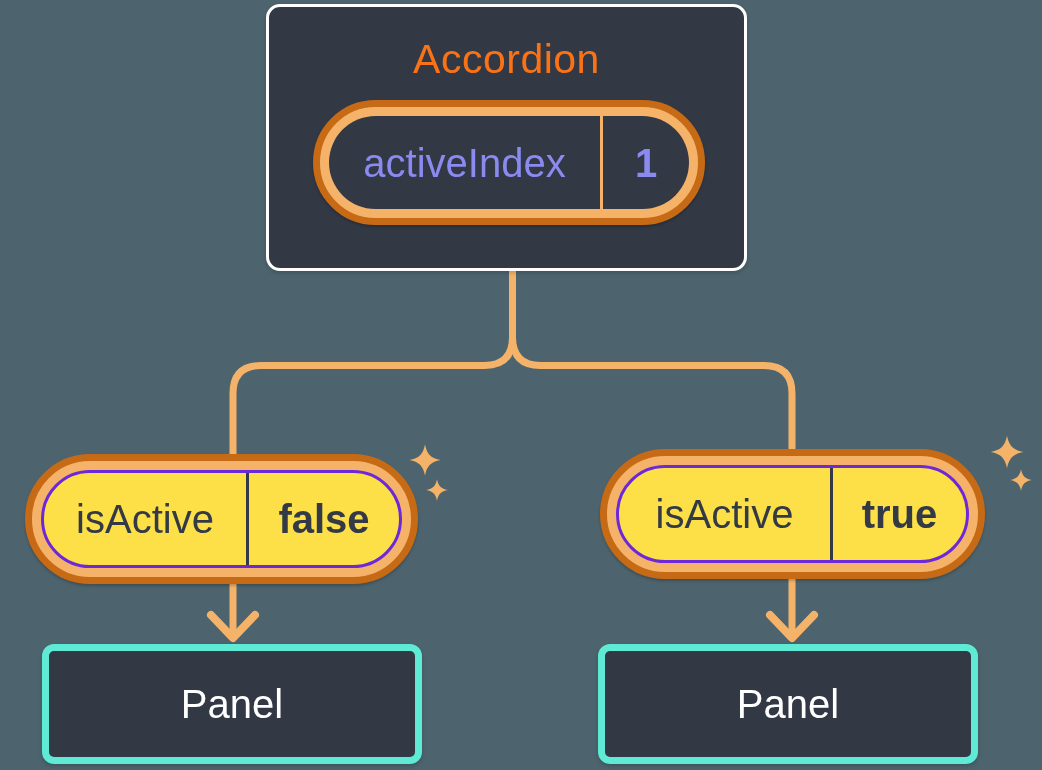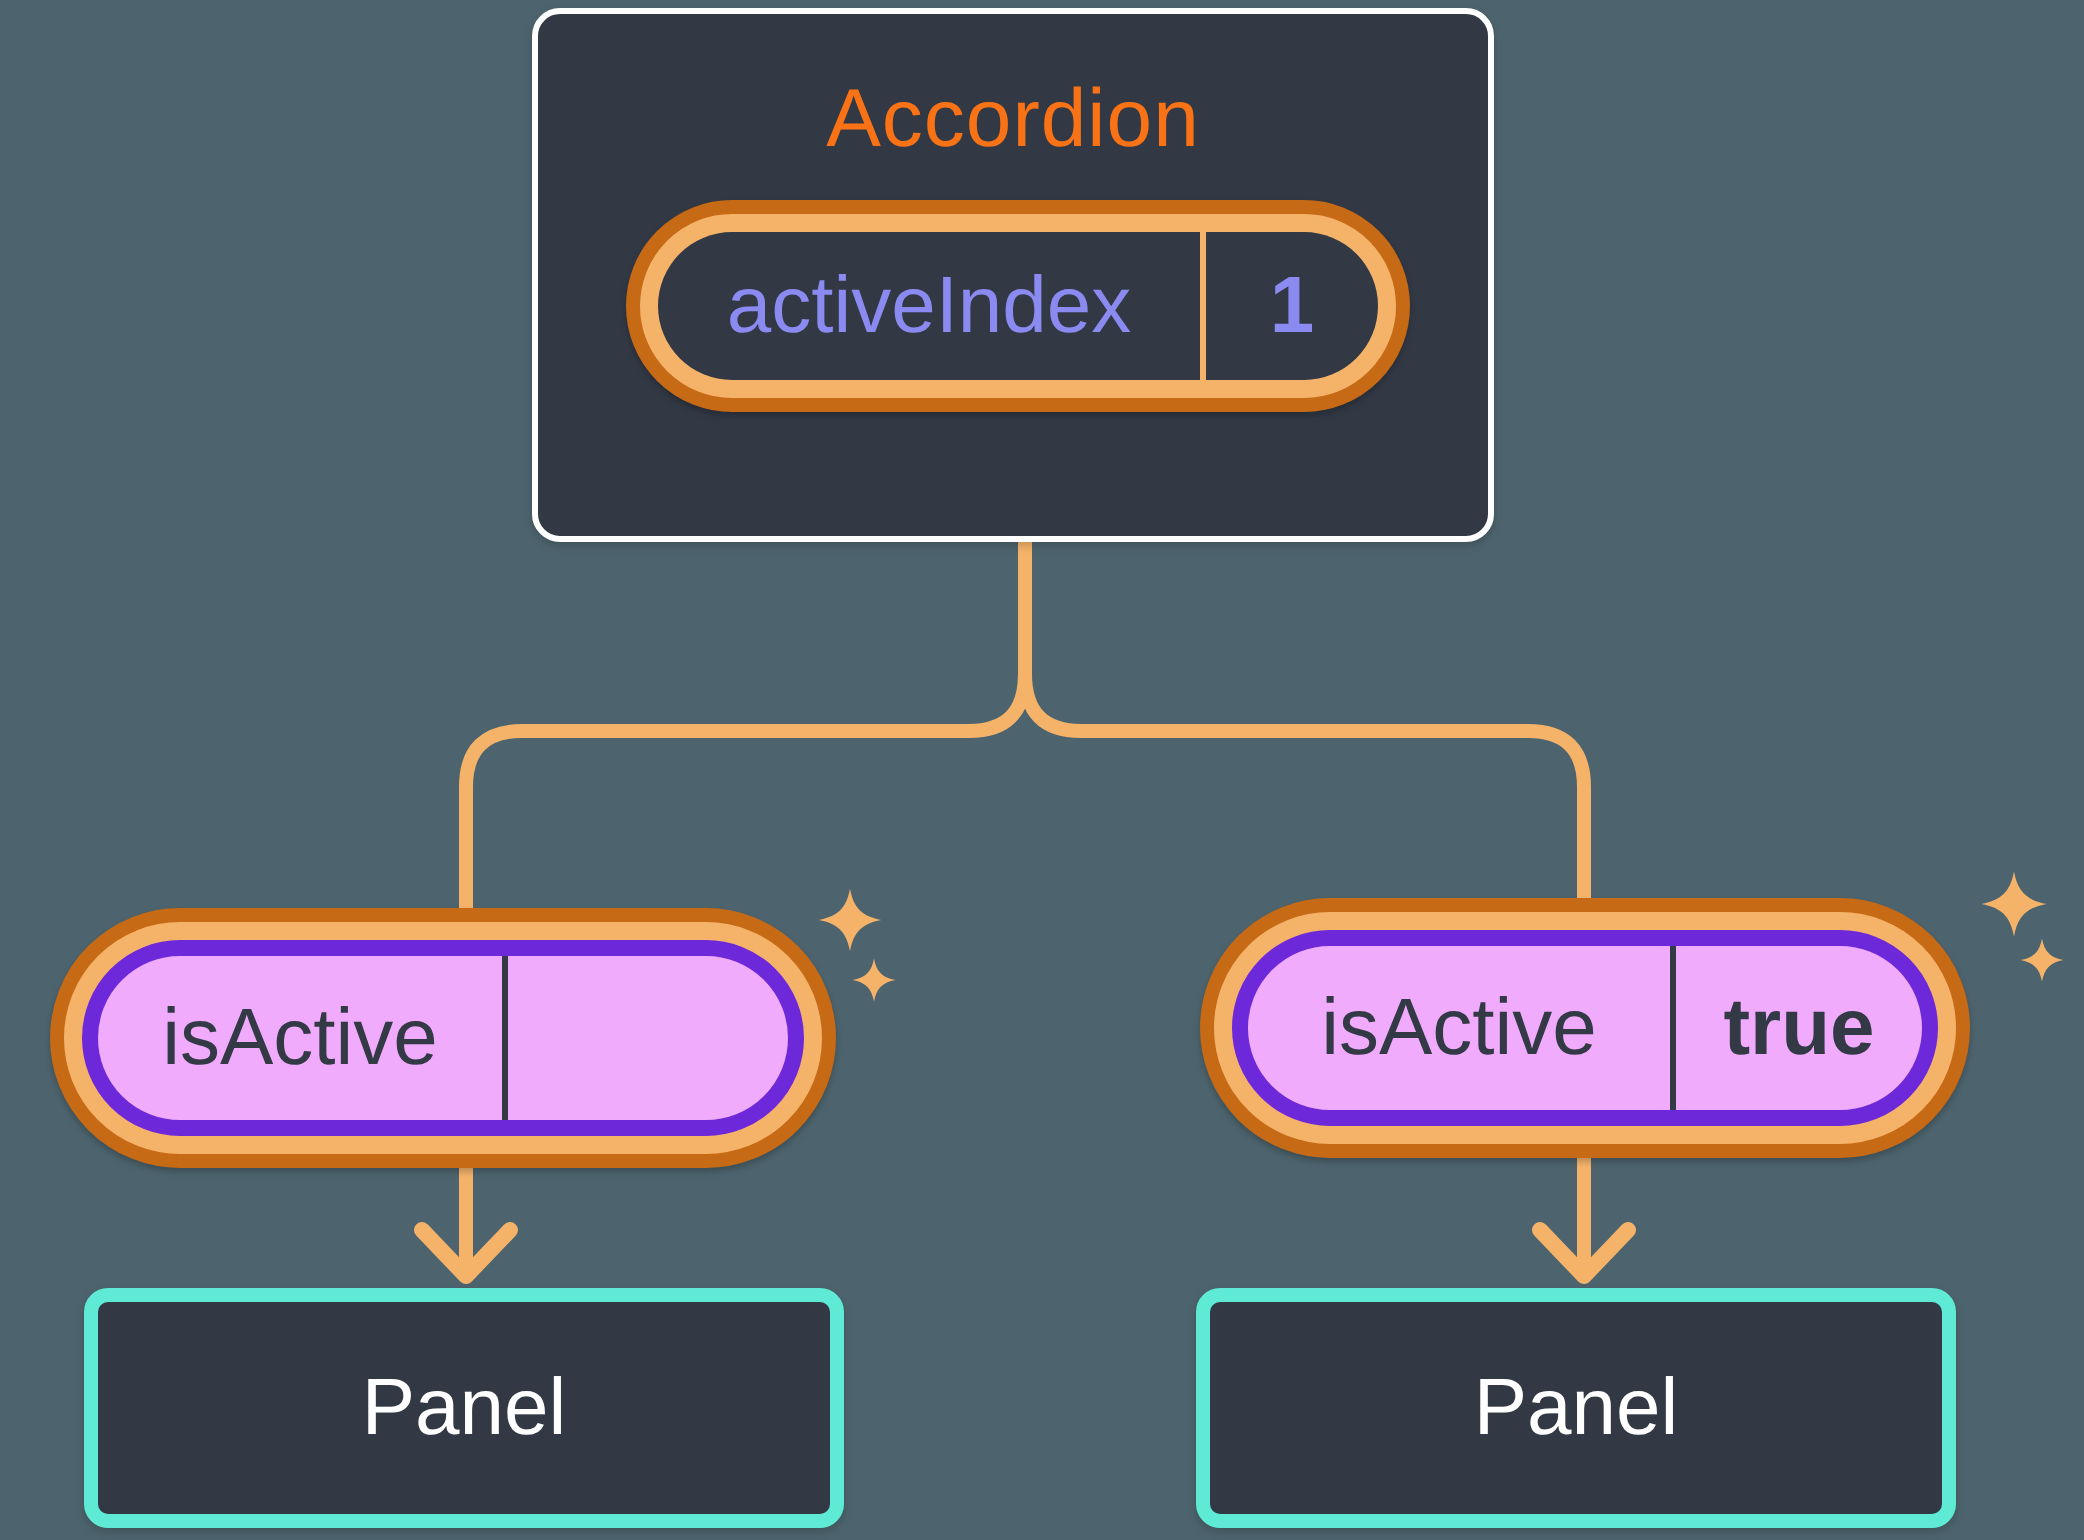--- a/index.html
+++ b/index.html
@@ -26,21 +26,21 @@
     position:absolute;z-index:3;
     border:7px solid #c76a15;border-radius:999px;
     background:#f5b36a;padding:9px;
     box-shadow:0 2px 3px rgba(0,0,0,.22);
   }
   .pill-inner{
     display:flex;align-items:stretch;height:100%;width:100%;
     border-radius:999px;overflow:hidden;
   }
   .pill-inner.dark{background:#323945;}
-  .pill-inner.purple{background:#f0abfc;border:8px solid #6d28d9;}
+  .pill-inner.purple{background:#fde047;border:3px solid #6d28d9;}
   .seg{display:flex;align-items:center;justify-content:center;
     font-size:40px;line-height:1;}
   .seg.value{font-weight:700;}
   .pill-divider{width:3px;align-self:stretch;}
   .pill-divider.light{background:#f5b36a;}
   .pill-divider.dark{background:#333a46;}
   .txt-purple{color:#8a8af0;}
   .txt-dark{color:#333a46;}
 
   
@@ -73,32 +73,33 @@
 
       <path d="M0 -12 C1.4 -4.6 4.6 -1.4 12 0 C4.6 1.4 1.4 4.6 0 12 C-1.4 4.6 -4.6 1.4 -12 0 C-4.6 -1.4 -1.4 -4.6 0 -12 Z" transform="translate(1007,452) scale(1.35)"></path>
       <path d="M0 -12 C1.4 -4.6 4.6 -1.4 12 0 C4.6 1.4 1.4 4.6 0 12 C-1.4 4.6 -4.6 1.4 -12 0 C-4.6 -1.4 -1.4 -4.6 0 -12 Z" transform="translate(1021,480) scale(0.9)"></path>
     </g>
   </svg>
 
   <div class="cbox" style="left:266px;top:4px;width:481px;height:267px;">
     <div class="cbox-title" style="top:32px;">Accordion</div>
   </div>
 
-  <div class="pill" style="left:313px;top:100px;width:392px;height:106px;">
+  <div class="pill" style="left:313px;top:100px;width:392px;height:125px;">
     <div class="pill-inner dark">
       <div class="seg txt-purple" style="width:271px;">activeIndex</div>
       <div class="pill-divider light"></div>
       <div class="seg value txt-purple" style="flex:1;">1</div>
     </div>
   </div>
 
   <div class="pill" style="left:25px;top:454px;width:393px;height:130px;">
     <div class="pill-inner purple">
       <div class="seg txt-dark" style="width:202px;">isActive</div>
       <div class="pill-divider dark"></div>
+      <div class="seg value txt-dark" style="flex:1;">false</div>
     </div>
   </div>
 
   <div class="pill" style="left:600px;top:449px;width:385px;height:130px;">
     <div class="pill-inner purple">
       <div class="seg txt-dark" style="width:211px;">isActive</div>
       <div class="pill-divider dark"></div>
       <div class="seg value txt-dark" style="flex:1;">true</div>
     </div>
   </div>

